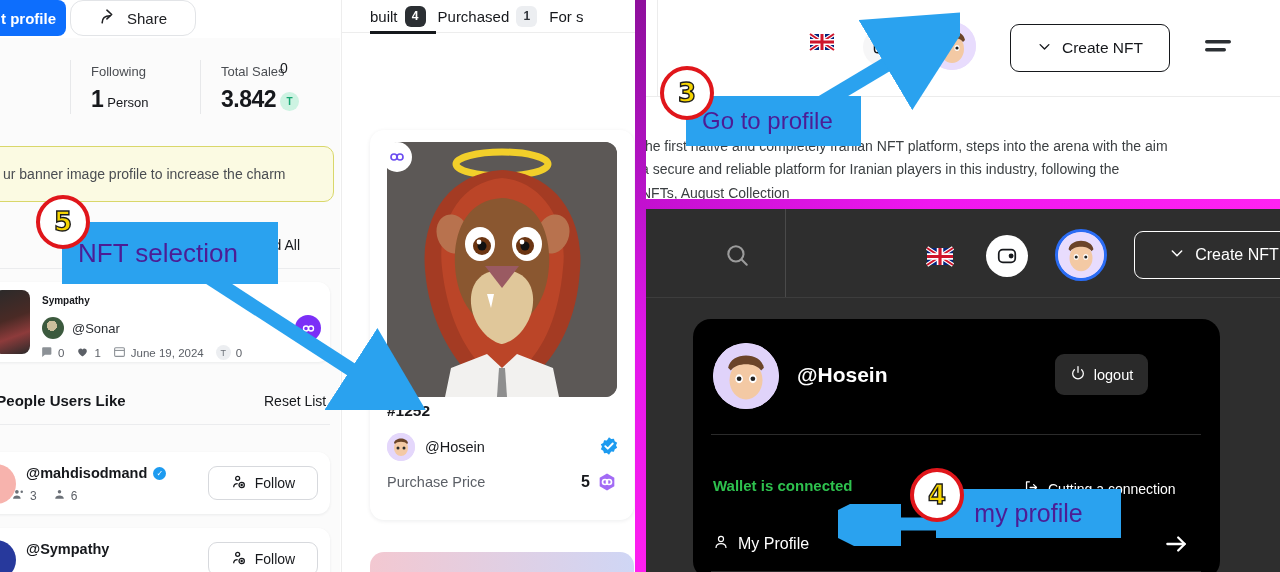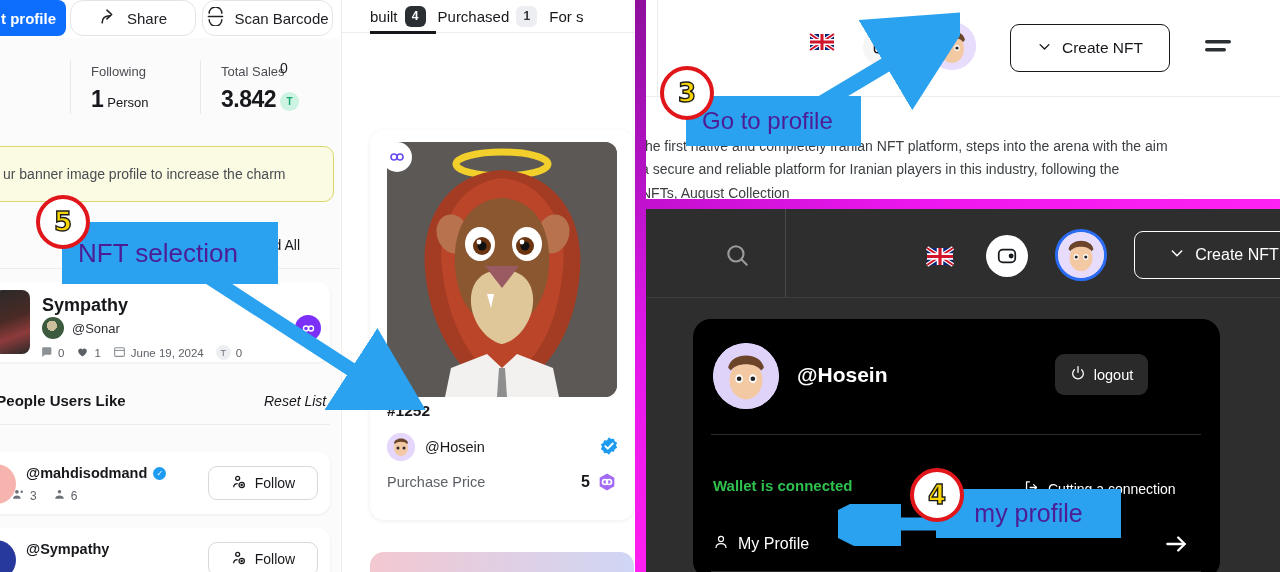--- a/index.html
+++ b/index.html
@@ -44,36 +44,36 @@
       box-sizing:border-box;font-size:14px;color:#4a4d52;}
 
   .notif-head{position:absolute;left:0;top:228px;width:340px;height:44px;}
   #read-all-link{position:absolute;left:258px;top:9px;font-size:14px;color:#16181c;cursor:pointer;}
   .notif-divider{position:absolute;left:-10px;top:40px;width:350px;height:1px;background:#ebecee;}
 
   #notification-card{position:absolute;left:-18px;top:282px;width:348px;height:80px;background:#fff;border-radius:12px;
       box-shadow:0 1px 3px rgba(16,24,40,.07);}
   #notif-thumb{position:absolute;left:12px;top:8px;width:36px;height:64px;border-radius:8px;
       background:linear-gradient(160deg,#2a2a2a 0%,#4a2a25 45%,#8d3b3b 70%,#2a2a2a 100%);}
-  #notif-name{position:absolute;left:60px;top:13px;font-size:18px;font-weight:bold;color:#16181c;}
+  #notif-name{position:absolute;left:60px;top:13px;font-size:10px;font-weight:bold;color:#16181c;}
   #notif-author{position:absolute;left:60px;top:35px;display:flex;align-items:center;gap:8px;}
   #notif-avatar{width:22px;height:22px;border-radius:50%;
       background:radial-gradient(circle at 45% 40%,#cbbf9c 0 28%,#3c5a3e 29% 100%);}
   #notif-handle{font-size:13px;color:#2b2e33;}
   #notif-meta{position:absolute;left:58px;top:63px;display:flex;align-items:center;gap:12px;font-size:11.5px;color:#5b5f66;}
   .meta-item{display:flex;align-items:center;gap:5px;}
   .pill-t{width:15px;height:15px;border-radius:50%;background:#eceef1;color:#6b7077;font-size:9px;
       display:inline-flex;align-items:center;justify-content:center;}
   #notif-price-val{position:absolute;left:280px;top:60px;font-size:14px;color:#16181c;}
   #notif-chain-badge{position:absolute;left:295px;top:315px;width:26px;height:26px;border-radius:50%;
       background:#7b2ff7;display:flex;align-items:center;justify-content:center;}
 
   .people-head{position:absolute;left:0;top:392px;width:340px;height:40px;}
   #people-title{position:absolute;left:-22px;top:0px;font-size:15px;font-weight:bold;color:#16181c;}
-  #reset-list-link{position:absolute;left:264px;top:1px;font-size:14px;color:#16181c;cursor:pointer;font-style:italic;}
+  #reset-list-link{position:absolute;left:264px;top:1px;font-size:14px;color:#16181c;cursor:pointer;}
   .people-divider{position:absolute;left:-10px;top:32px;width:340px;height:1px;background:#ebecee;}
 
   .person-card{position:absolute;left:-18px;width:348px;height:62px;background:#fff;border-radius:12px;
       box-shadow:0 1px 3px rgba(16,24,40,.07);}
   #person-card-0{top:452px;}
   #person-card-1{top:528px;}
   .person-avatar{position:absolute;left:-6px;top:12px;width:40px;height:40px;border-radius:50%;}
   #avatar-0{background:#f7b3ad;}
   #avatar-1{background:#27399c;}
   .person-handle{position:absolute;left:44px;top:13px;display:flex;align-items:center;gap:6px;
@@ -202,30 +202,20 @@
       <div class="tb-btn" id="share-button">
         <span>
           <svg width="19" height="19" viewBox="0 0 24 24" fill="none" stroke="#202124" stroke-width="2" stroke-linecap="round" stroke-linejoin="round">
             <path d="M4 20c0-6 4-9 10-9"></path>
               <polyline points="10,4 16,9.5 10,15"></polyline>
           </svg>
         </span>
         <span>Share</span>
       </div>
 
-      <div class="tb-btn" id="scan-barcode-button">
-        <span>
-          <svg width="19" height="19" viewBox="0 0 24 24" fill="none" stroke="#202124" stroke-width="1.8" stroke-linecap="round">
-            <path d="M4 8a8 8 0 0 1 16 0"></path>
-              <path d="M20 16a8 8 0 0 1-16 0"></path>
-              <line x1="3" y1="12" x2="21" y2="12"></line>
-          </svg>
-        </span>
-        <span>Scan Barcode</span>
-      </div>
     </div>
 
     <div class="stats-row">
       <div class="stat-cell" id="stat-following">
         <div class="stat-label">Following</div>
         <div class="stat-value">
           <span class="stat-num">1</span>
           <span class="stat-unit">Person</span>
         </div>
       </div>

